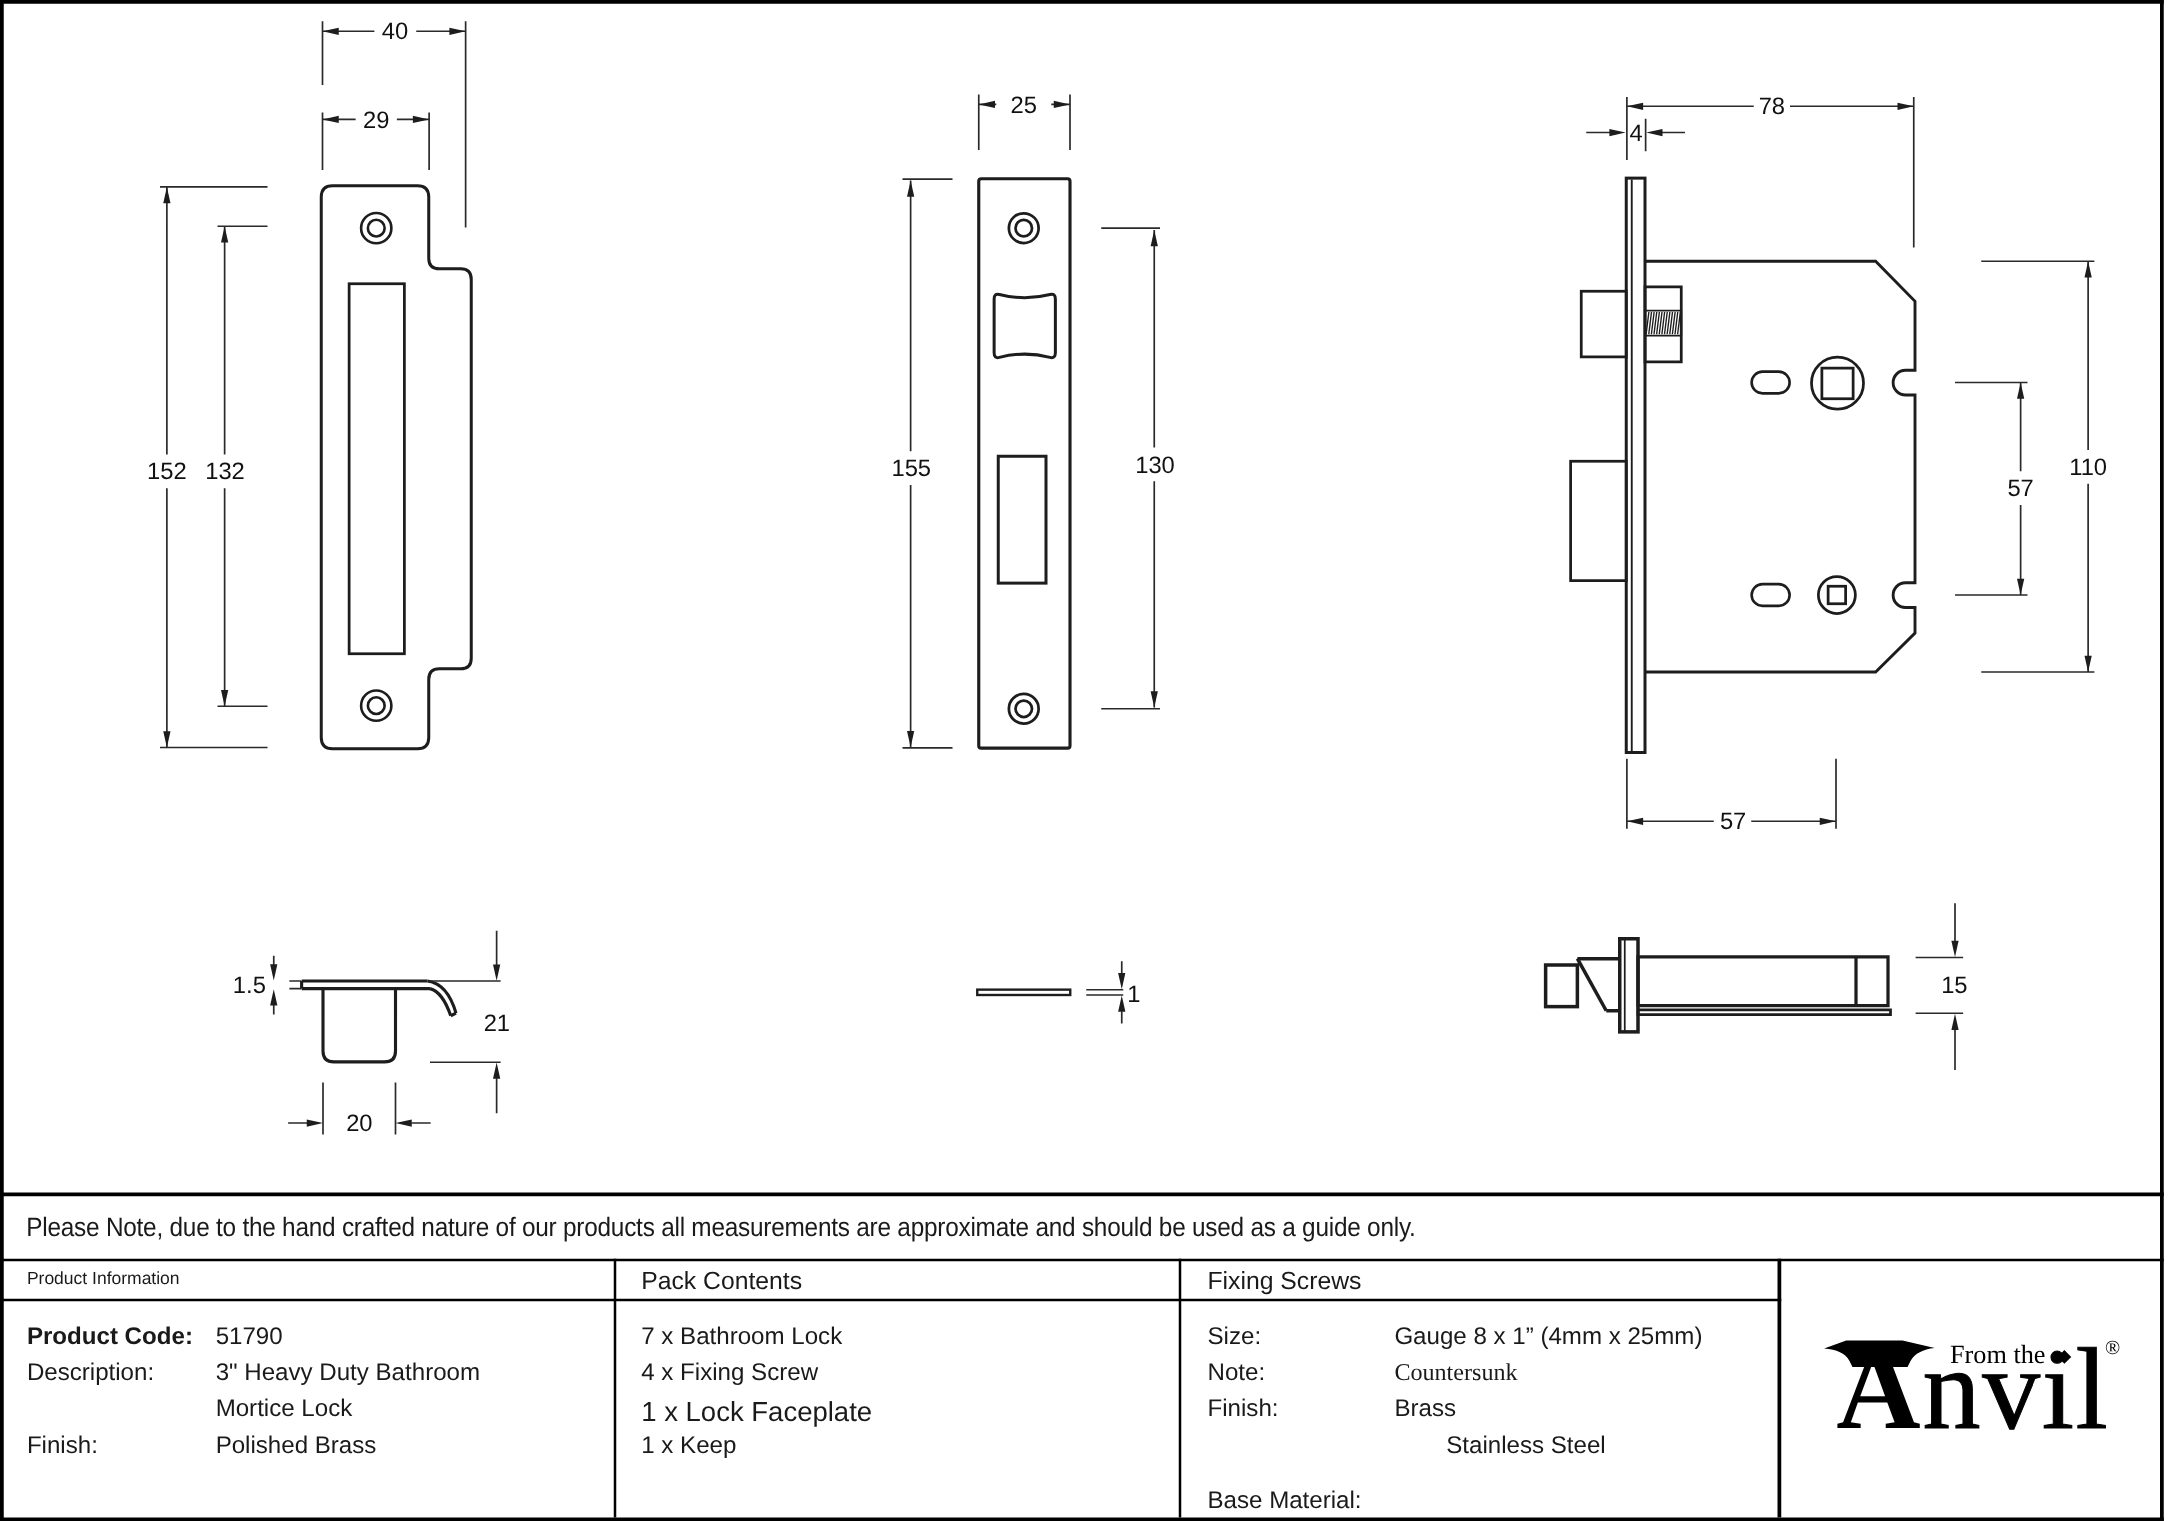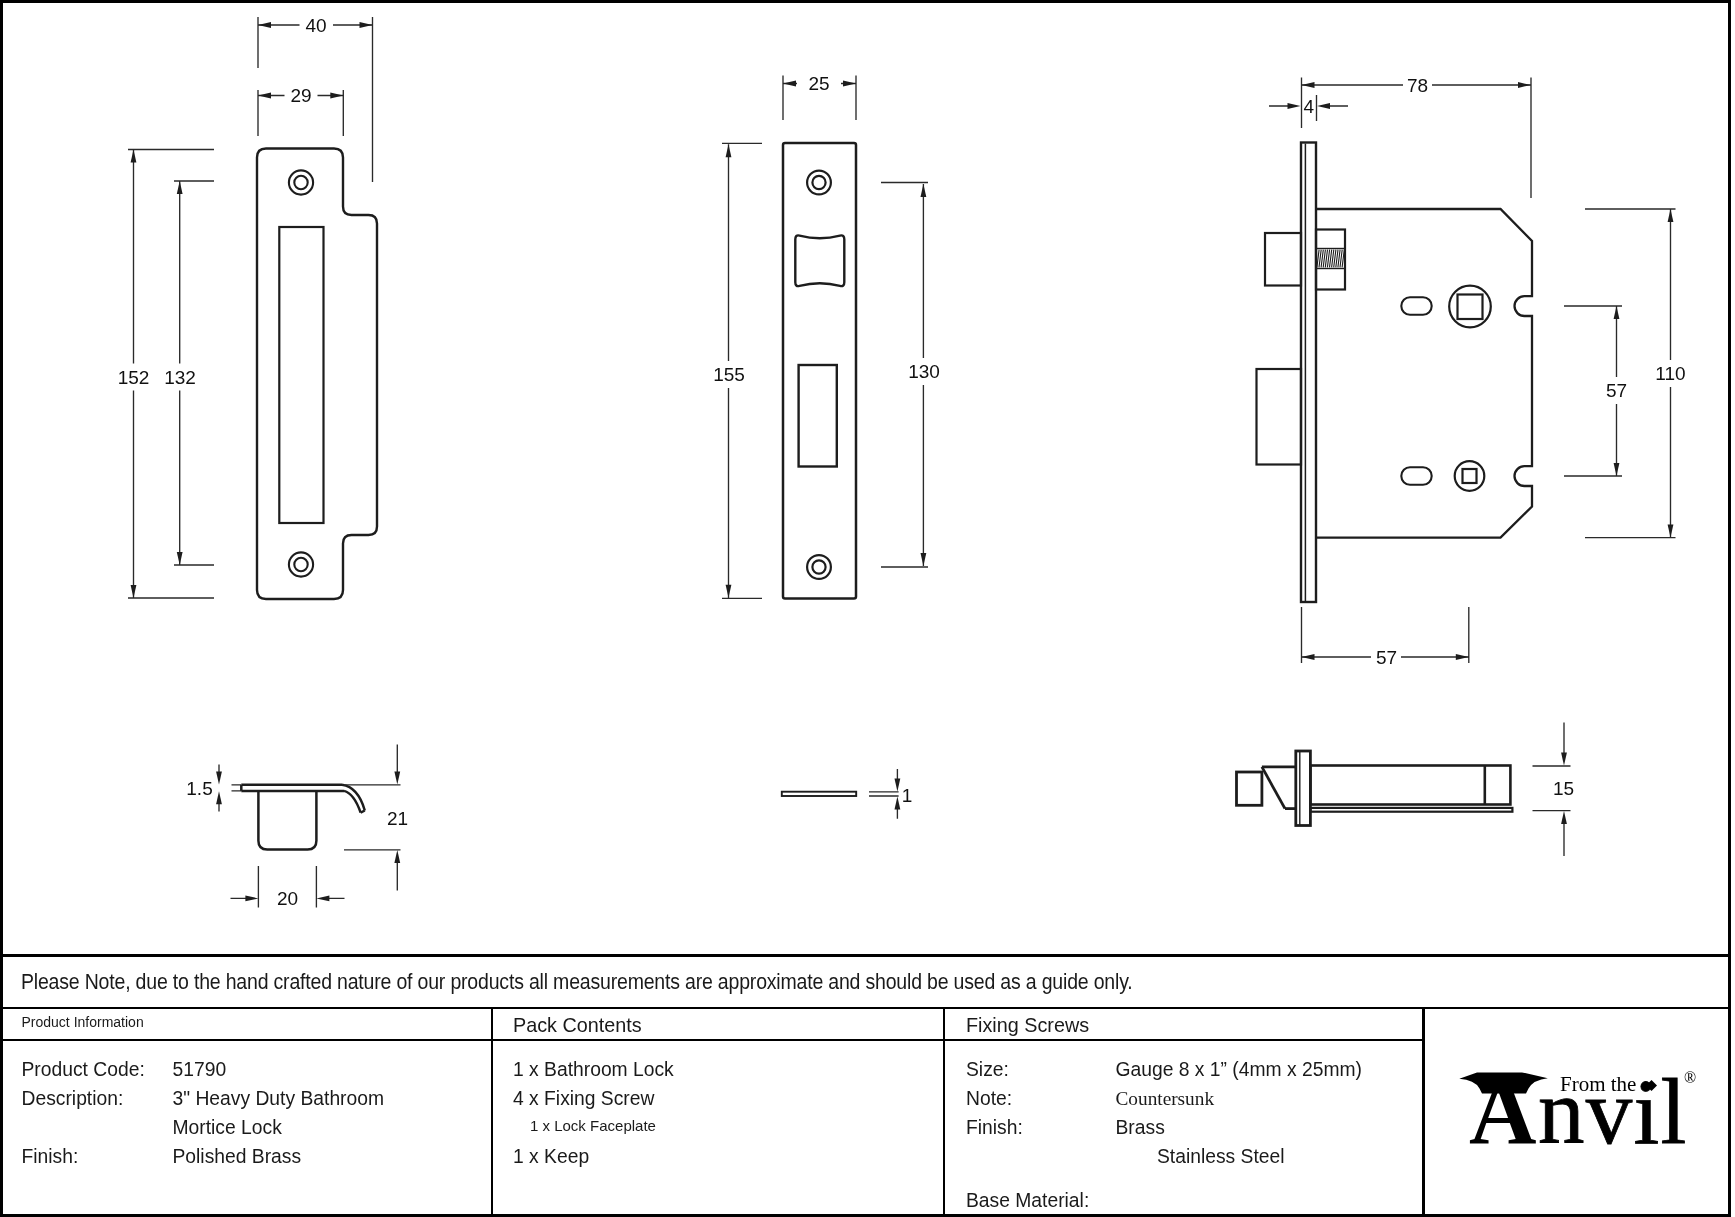--- a/index.html
+++ b/index.html
@@ -170,31 +170,31 @@
   <polygon fill="#000" points="221.5,40 227,45.5 221.5,51 216,45.5"></polygon>
   <text x="254" y="43" font-family="Liberation Serif, serif" font-size="16" fill="#000">®</text>
 </svg>
 
 <div class="txt" style="left:21px;top:970px;font-size:21.3px;letter-spacing:-0.2px;transform:scaleX(0.915);transform-origin:0 0;">Please Note, due to the hand crafted nature of our products all measurements are approximate and should be used as a guide only.</div>
 
 <div class="txt" style="left:21.5px;top:1014px;font-size:14px;">Product Information</div>
 <div class="txt" style="left:513px;top:1014px;font-size:19.8px;">Pack Contents</div>
 <div class="txt" style="left:966px;top:1014px;font-size:19.8px;">Fixing Screws</div>
 
-<div class="txt" style="left:21.5px;top:1058.5px;font-size:19.3px;">Product Code:</div>
+<div class="txt" style="left:21.5px;top:1058.5px;font-size:19.3px;font-weight:bold;">Product Code:</div>
 <div class="txt" style="left:172.5px;top:1058.5px;font-size:19.3px;">51790</div>
 <div class="txt" style="left:21.5px;top:1087.5px;font-size:19.3px;">Description:</div>
 <div class="txt" style="left:172.5px;top:1087.5px;font-size:19.3px;">3" Heavy Duty Bathroom</div>
 <div class="txt" style="left:172.5px;top:1116.5px;font-size:19.3px;text-align:right;">Mortice Lock</div>
 <div class="txt" style="left:21.5px;top:1145.5px;font-size:19.3px;">Finish:</div>
 <div class="txt" style="left:172.5px;top:1145.5px;font-size:19.3px;">Polished Brass</div>
 
-<div class="txt" style="left:513px;top:1058.5px;font-size:19.3px;">1 x Bathroom Lock</div>
+<div class="txt" style="left:513px;top:1058.5px;font-size:19.3px;">7 x Bathroom Lock</div>
 <div class="txt" style="left:513px;top:1087.5px;font-size:19.3px;">4 x Fixing Screw</div>
-<div class="txt" style="left:530px;top:1116.5px;font-size:15px;">1 x Lock Faceplate</div>
+<div class="txt" style="left:513px;top:1116.5px;font-size:22px;">1 x Lock Faceplate</div>
 <div class="txt" style="left:513px;top:1145.5px;font-size:19.3px;">1 x Keep</div>
 
 <div class="txt" style="left:966px;top:1058.5px;font-size:19.3px;">Size:</div>
 <div class="txt" style="left:1115.5px;top:1058.5px;font-size:19.3px;">Gauge 8 x 1” (4mm x 25mm)</div>
 <div class="txt" style="left:966px;top:1087.5px;font-size:19.3px;">Note:</div>
 <div class="txt" style="left:1115.5px;top:1087.5px;font-size:19.3px;font-family:Liberation Serif, serif;">Countersunk</div>
 <div class="txt" style="left:966px;top:1116.5px;font-size:19.3px;">Finish:</div>
 <div class="txt" style="left:1115.5px;top:1116.5px;font-size:19.3px;">Brass</div>
 <div class="txt" style="left:966px;top:1145.5px;font-size:19.3px;margin-top:44px;">Base Material:</div>
 <div class="txt" style="left:1141px;top:1145.5px;font-size:19.3px;margin-left:16px;">Stainless Steel</div>

